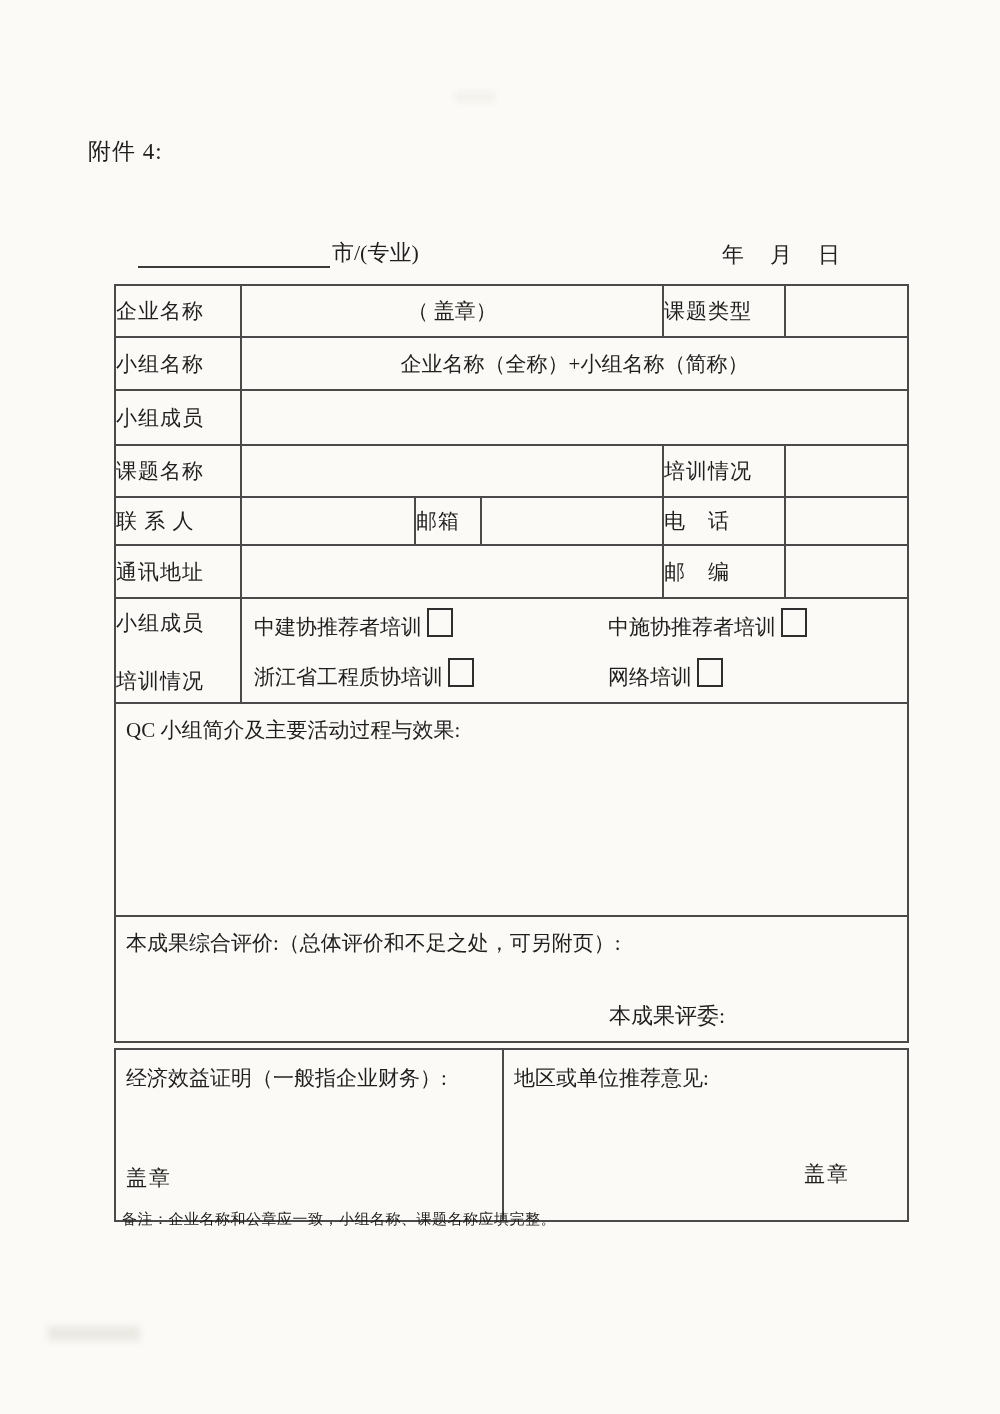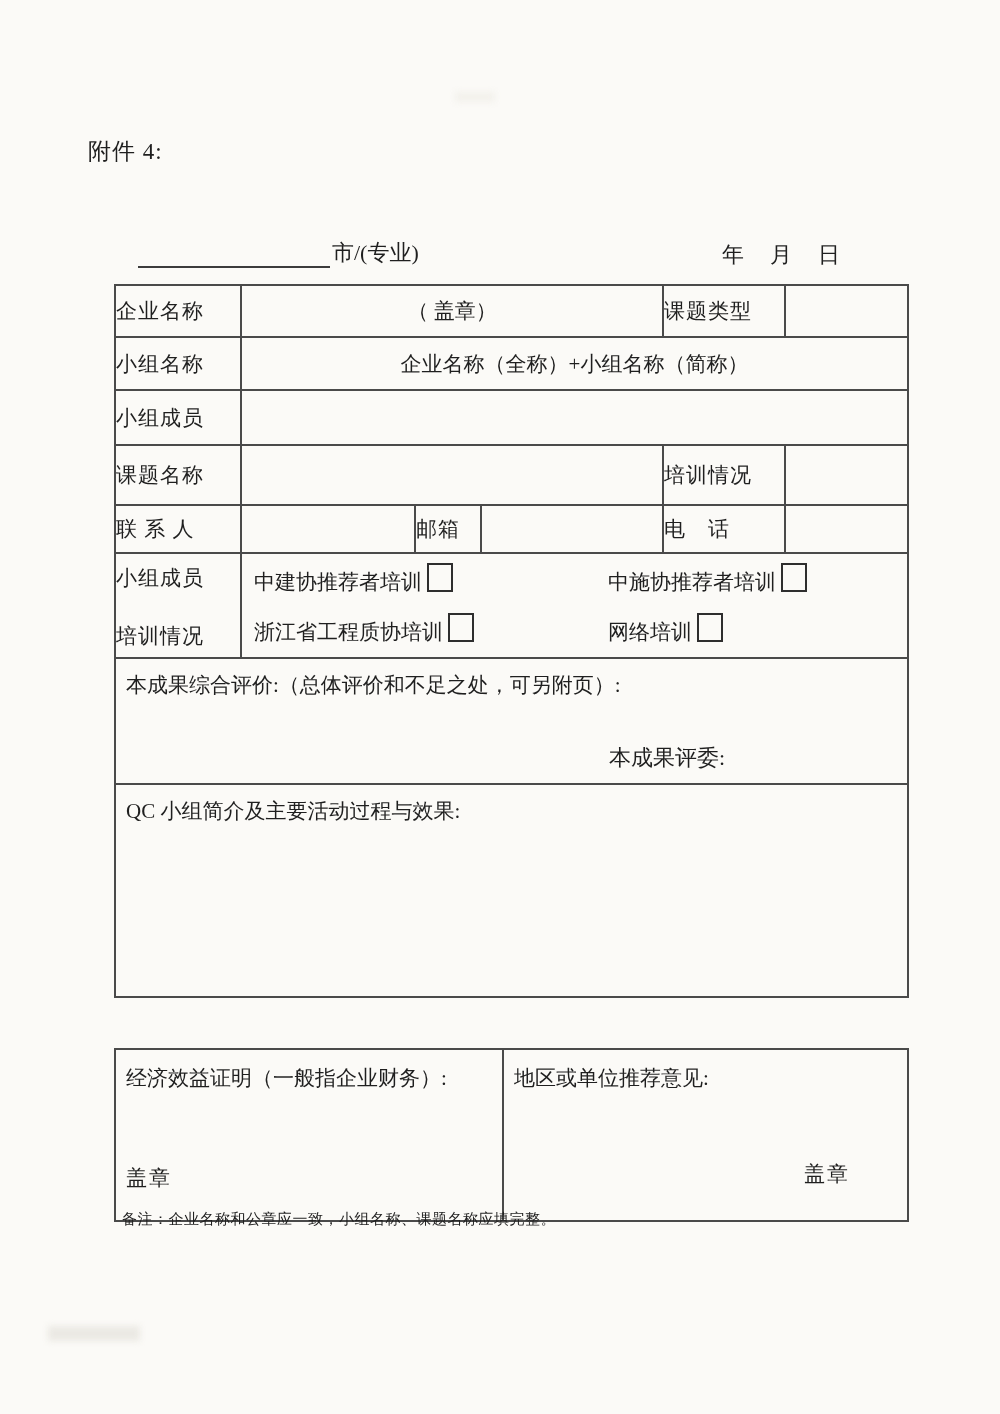--- a/index.html
+++ b/index.html
@@ -102,32 +102,38 @@
       <td class="val-empty"></td>
     </tr>
     <tr style="height:53px">
       <td class="lab">小组名称</td>
       <td class="val-center" colspan="5">企业名称（全称）+小组名称（简称）</td>
     </tr>
     <tr style="height:55px">
       <td class="lab">小组成员</td>
       <td class="val-empty" colspan="5"></td>
     </tr>
-    <tr style="height:60px">
+    <tr style="height:52px">
       <td class="lab">课题名称</td>
       <td class="val-empty" colspan="3"></td>
       <td class="lab">培训情况</td>
       <td class="val-empty"></td>
     </tr>
     <tr style="height:48px">
       <td class="lab">联 系 人</td>
       <td class="val-empty"></td>
       <td class="lab">邮箱</td>
       <td class="val-empty"></td>
       <td class="lab">电　话</td>
+      <td class="val-empty"></td>
+    </tr>
+    <tr style="height:53px">
+      <td class="lab">通讯地址</td>
+      <td class="val-empty" colspan="3"></td>
+      <td class="lab">邮　编</td>
       <td class="val-empty"></td>
     </tr>
     <tr style="height:105px">
       <td class="lab two-line-label">
         <div>小组成员</div>
         <div>培训情况</div>
       </td>
       <td class="training-cell" colspan="5">
         <span class="train-item" style="left:12px; top:14px">
           <span>中建协推荐者培训</span><span class="cbx"></span>
@@ -136,28 +142,28 @@
           <span>中施协推荐者培训</span><span class="cbx"></span>
         </span>
         <span class="train-item" style="left:12px; top:64px">
           <span>浙江省工程质协培训</span><span class="cbx"></span>
         </span>
         <span class="train-item" style="left:366px; top:64px">
           <span>网络培训</span><span class="cbx"></span>
         </span>
       </td>
     </tr>
+    <tr style="height:213px">
+      <td class="top-left" colspan="6">QC 小组简介及主要活动过程与效果:</td>
+    </tr>
     <tr style="height:126px">
       <td class="top-left eval-cell" colspan="6">
         <span>本成果综合评价:（总体评价和不足之处，可另附页）:</span>
         <span class="judge-line">本成果评委:</span>
       </td>
-    </tr>
-    <tr style="height:213px">
-      <td class="top-left" colspan="6">QC 小组简介及主要活动过程与效果:</td>
     </tr>
   </tbody>
     </table>
 
   <table class="form-b">
     <colgroup>
       <col style="width:388px">
         <col style="width:405px">
     </colgroup>
     <tbody>

